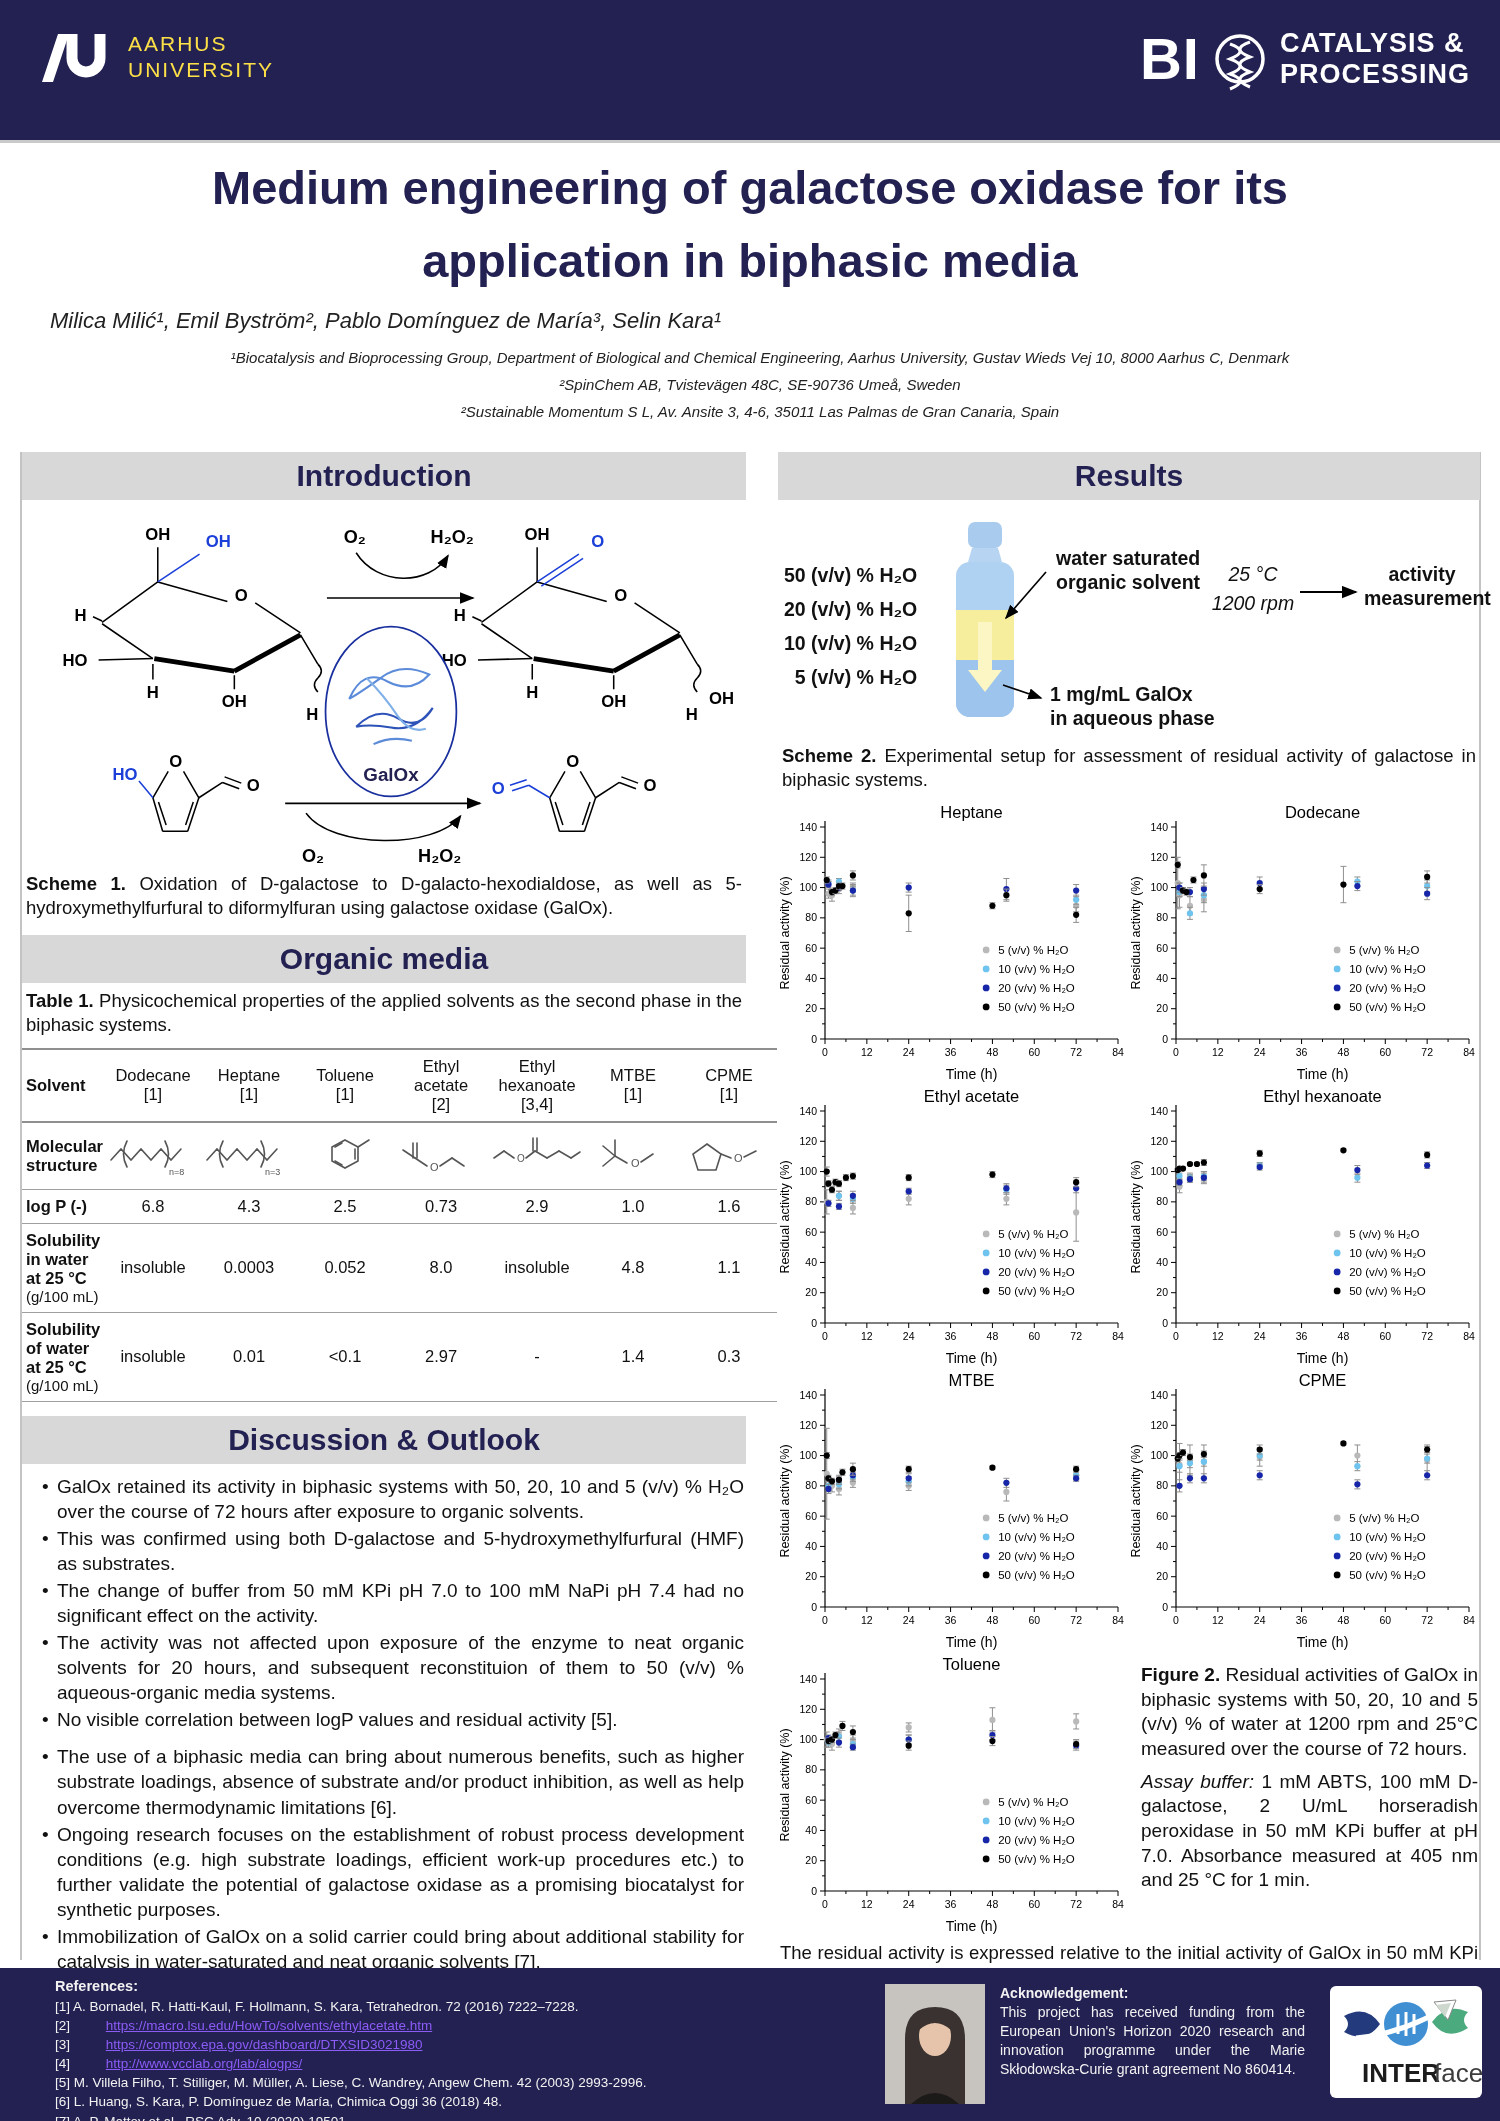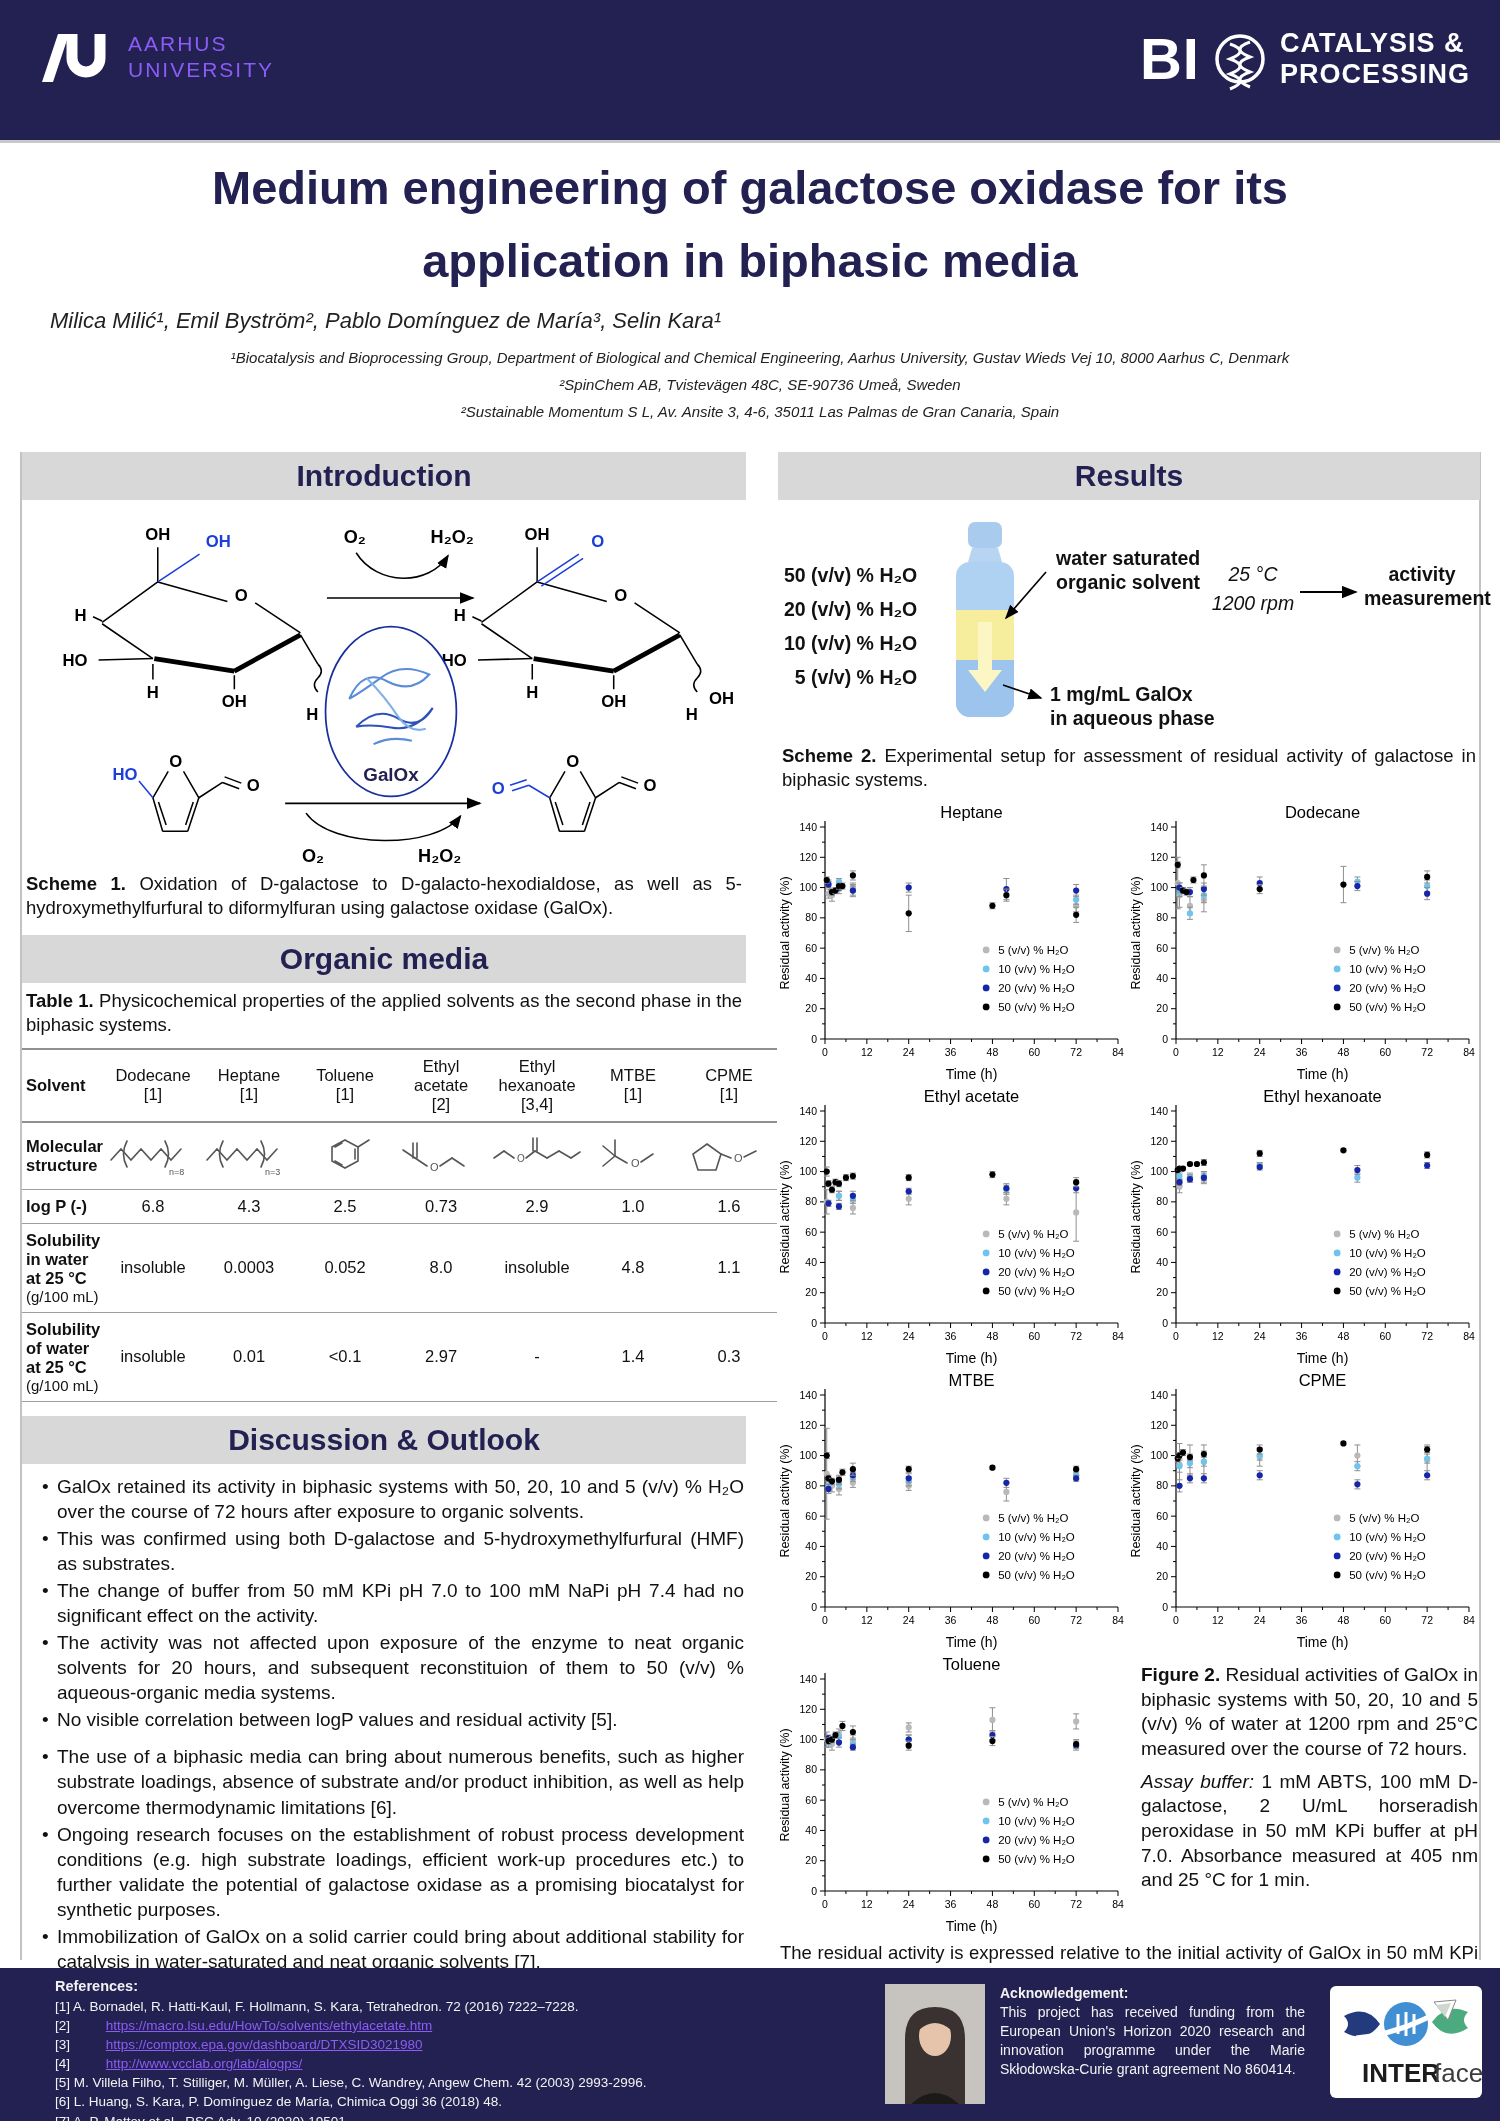--- a/index.html
+++ b/index.html
@@ -1,21 +1,21 @@
 <!DOCTYPE html>
 <html><head>
 <meta charset="utf-8">
 <style>
   html,body{margin:0;padding:0;background:#ffffff;}
   .poster{position:relative;width:1500px;height:2121px;background:#ffffff;overflow:hidden;
           font-family:"Liberation Sans", sans-serif;color:#111;}
   
   .hdr{position:absolute;left:0;top:0;width:1500px;height:140px;background:#232052;border-bottom:3px solid #c9c9c9;}
   .hdr .aulogo{position:absolute;left:38px;top:28px;display:flex;align-items:center;gap:18px;}
-  .hdr .autext{color:#8b5cf6;font-size:21px;letter-spacing:2px;line-height:1.25;font-weight:400;}
+  .hdr .autext{color:#fde047;font-size:21px;letter-spacing:2px;line-height:1.25;font-weight:400;}
   .hdr .bio{position:absolute;right:30px;top:26px;display:flex;align-items:center;gap:10px;color:#fff;}
   .hdr .bio .bi{font-size:58px;font-weight:bold;letter-spacing:1px;line-height:1;}
   .hdr .bio .biotext{font-size:27px;font-weight:bold;letter-spacing:1px;line-height:1.15;}
   
   .title{position:absolute;left:0;top:152px;width:1500px;text-align:center;color:#232052;
          font-size:47px;font-weight:bold;line-height:1.55;}
   .authors{position:absolute;left:50px;top:308px;width:1400px;font-style:italic;font-size:22px;color:#222;}
   .affils{position:absolute;left:50px;top:344px;width:1420px;font-style:italic;font-size:15px;color:#222;line-height:1.8;text-align:center;}
   
   .colL{position:absolute;left:22px;top:452px;width:724px;}

